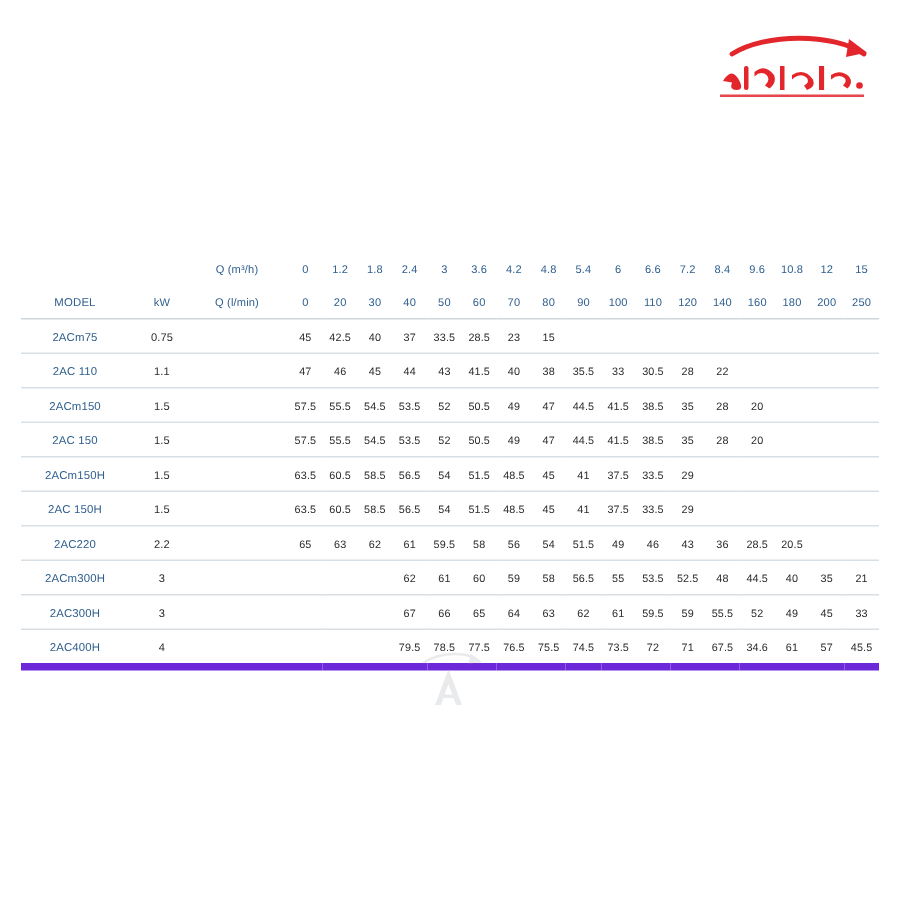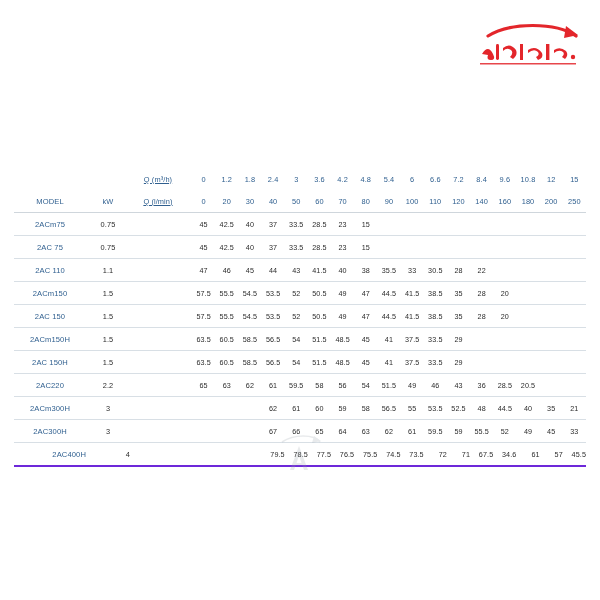--- a/index.html
+++ b/index.html
@@ -71,30 +71,28 @@
     font-size: 7.6px;
   }
   td.kw-cell {
     color: #2b2b2b;
     font-size: 7.4px;
   }
   tr.data-row td {
     border-bottom: 1px solid #d8dfe5;
   }
   tr.data-row:last-child td {
-    border-bottom: 2px solid #6d28d9;
-    text-align: right;
+    border-bottom: 5px solid #6d28d9;
   }
   .q-label {
     color: #2f5f8f;
     font-weight: bold;
     font-size: 7.2px;
     text-align: right;
     padding-right: 6px !important;
-    text-decoration: underline;
   }
 
   
   .watermark {
     position: absolute;
     left: 276px;
     top: 432px;
     width: 48px;
     height: 44px;
     opacity: 0.22;
@@ -211,42 +209,20 @@
           <td></td>
           <td></td>
           <td></td>
           <td></td>
           <td></td>
           <td></td>
           <td></td>
           <td></td>
         </tr>
         <tr class="data-row">
-          <td class="model-cell">2AC 75</td>
-          <td class="kw-cell">0.75</td>
-          <td></td>
-          <td>45</td>
-          <td>42.5</td>
-          <td>40</td>
-          <td>37</td>
-          <td>33.5</td>
-          <td>28.5</td>
-          <td>23</td>
-          <td>15</td>
-          <td></td>
-          <td></td>
-          <td></td>
-          <td></td>
-          <td></td>
-          <td></td>
-          <td></td>
-          <td></td>
-          <td></td>
-        </tr>
-        <tr class="data-row">
           <td class="model-cell">2AC 110</td>
           <td class="kw-cell">1.1</td>
           <td></td>
           <td>47</td>
           <td>46</td>
           <td>45</td>
           <td>44</td>
           <td>43</td>
           <td>41.5</td>
           <td>40</td>

